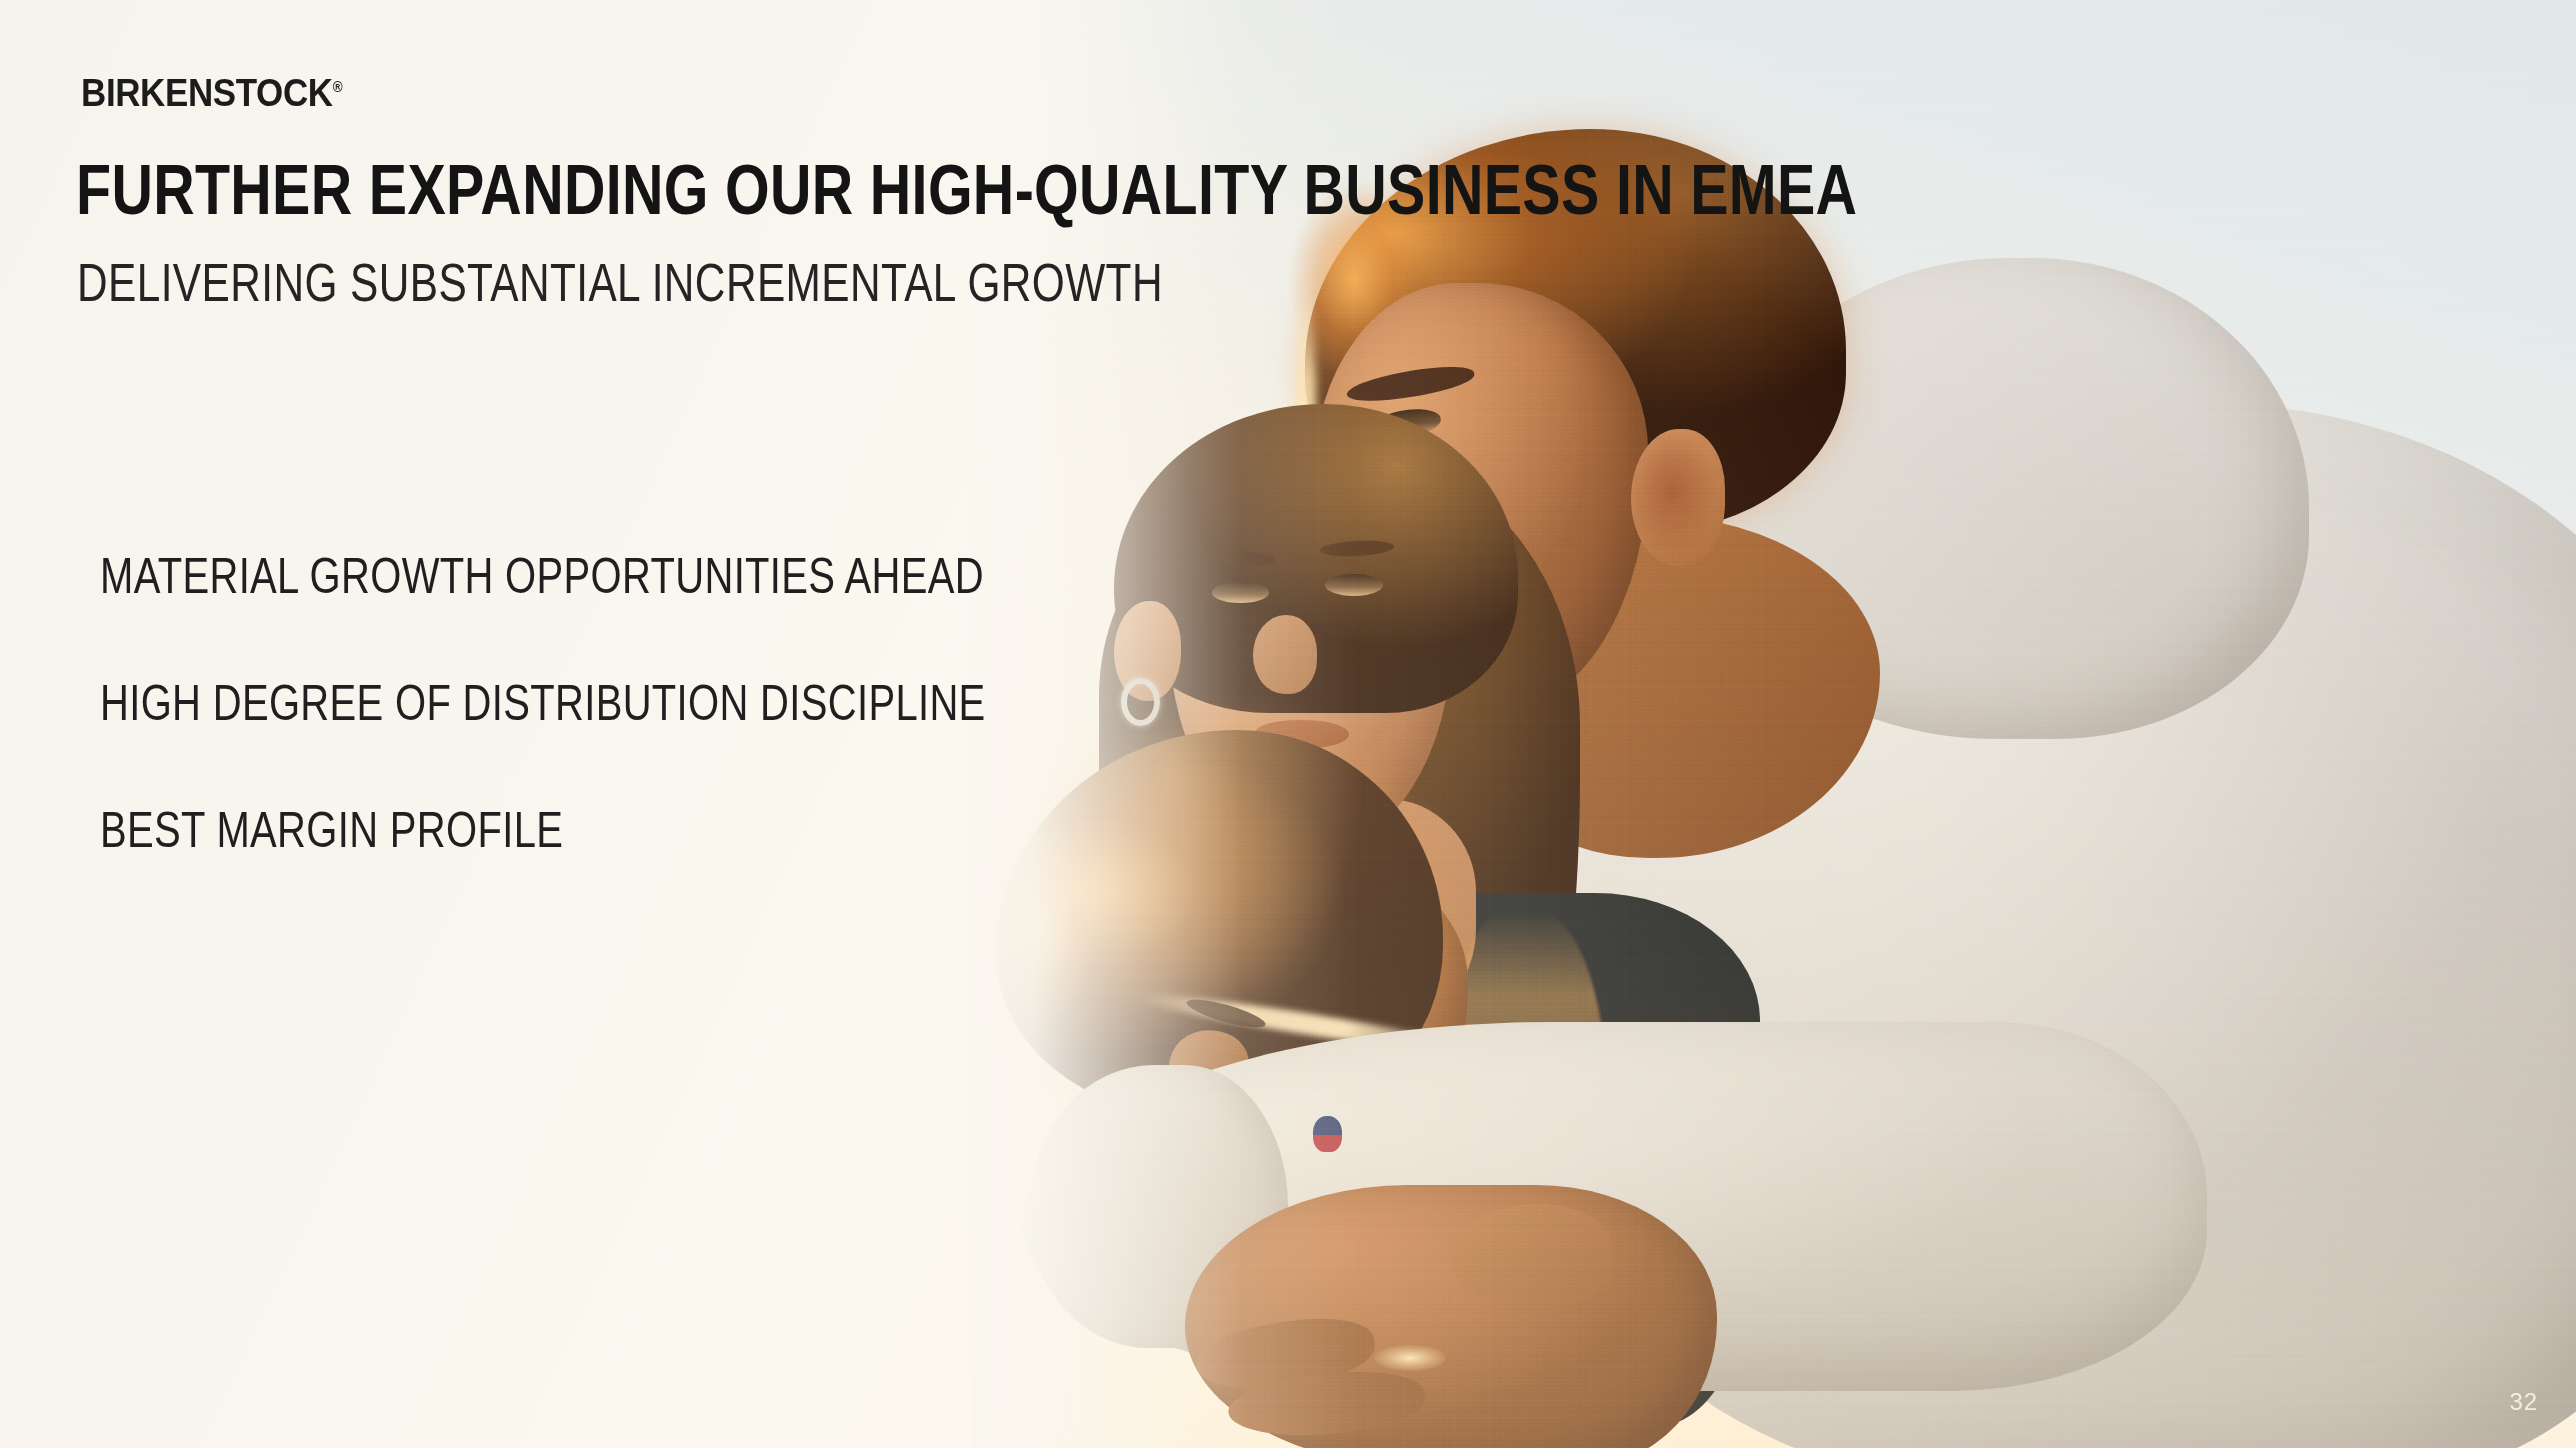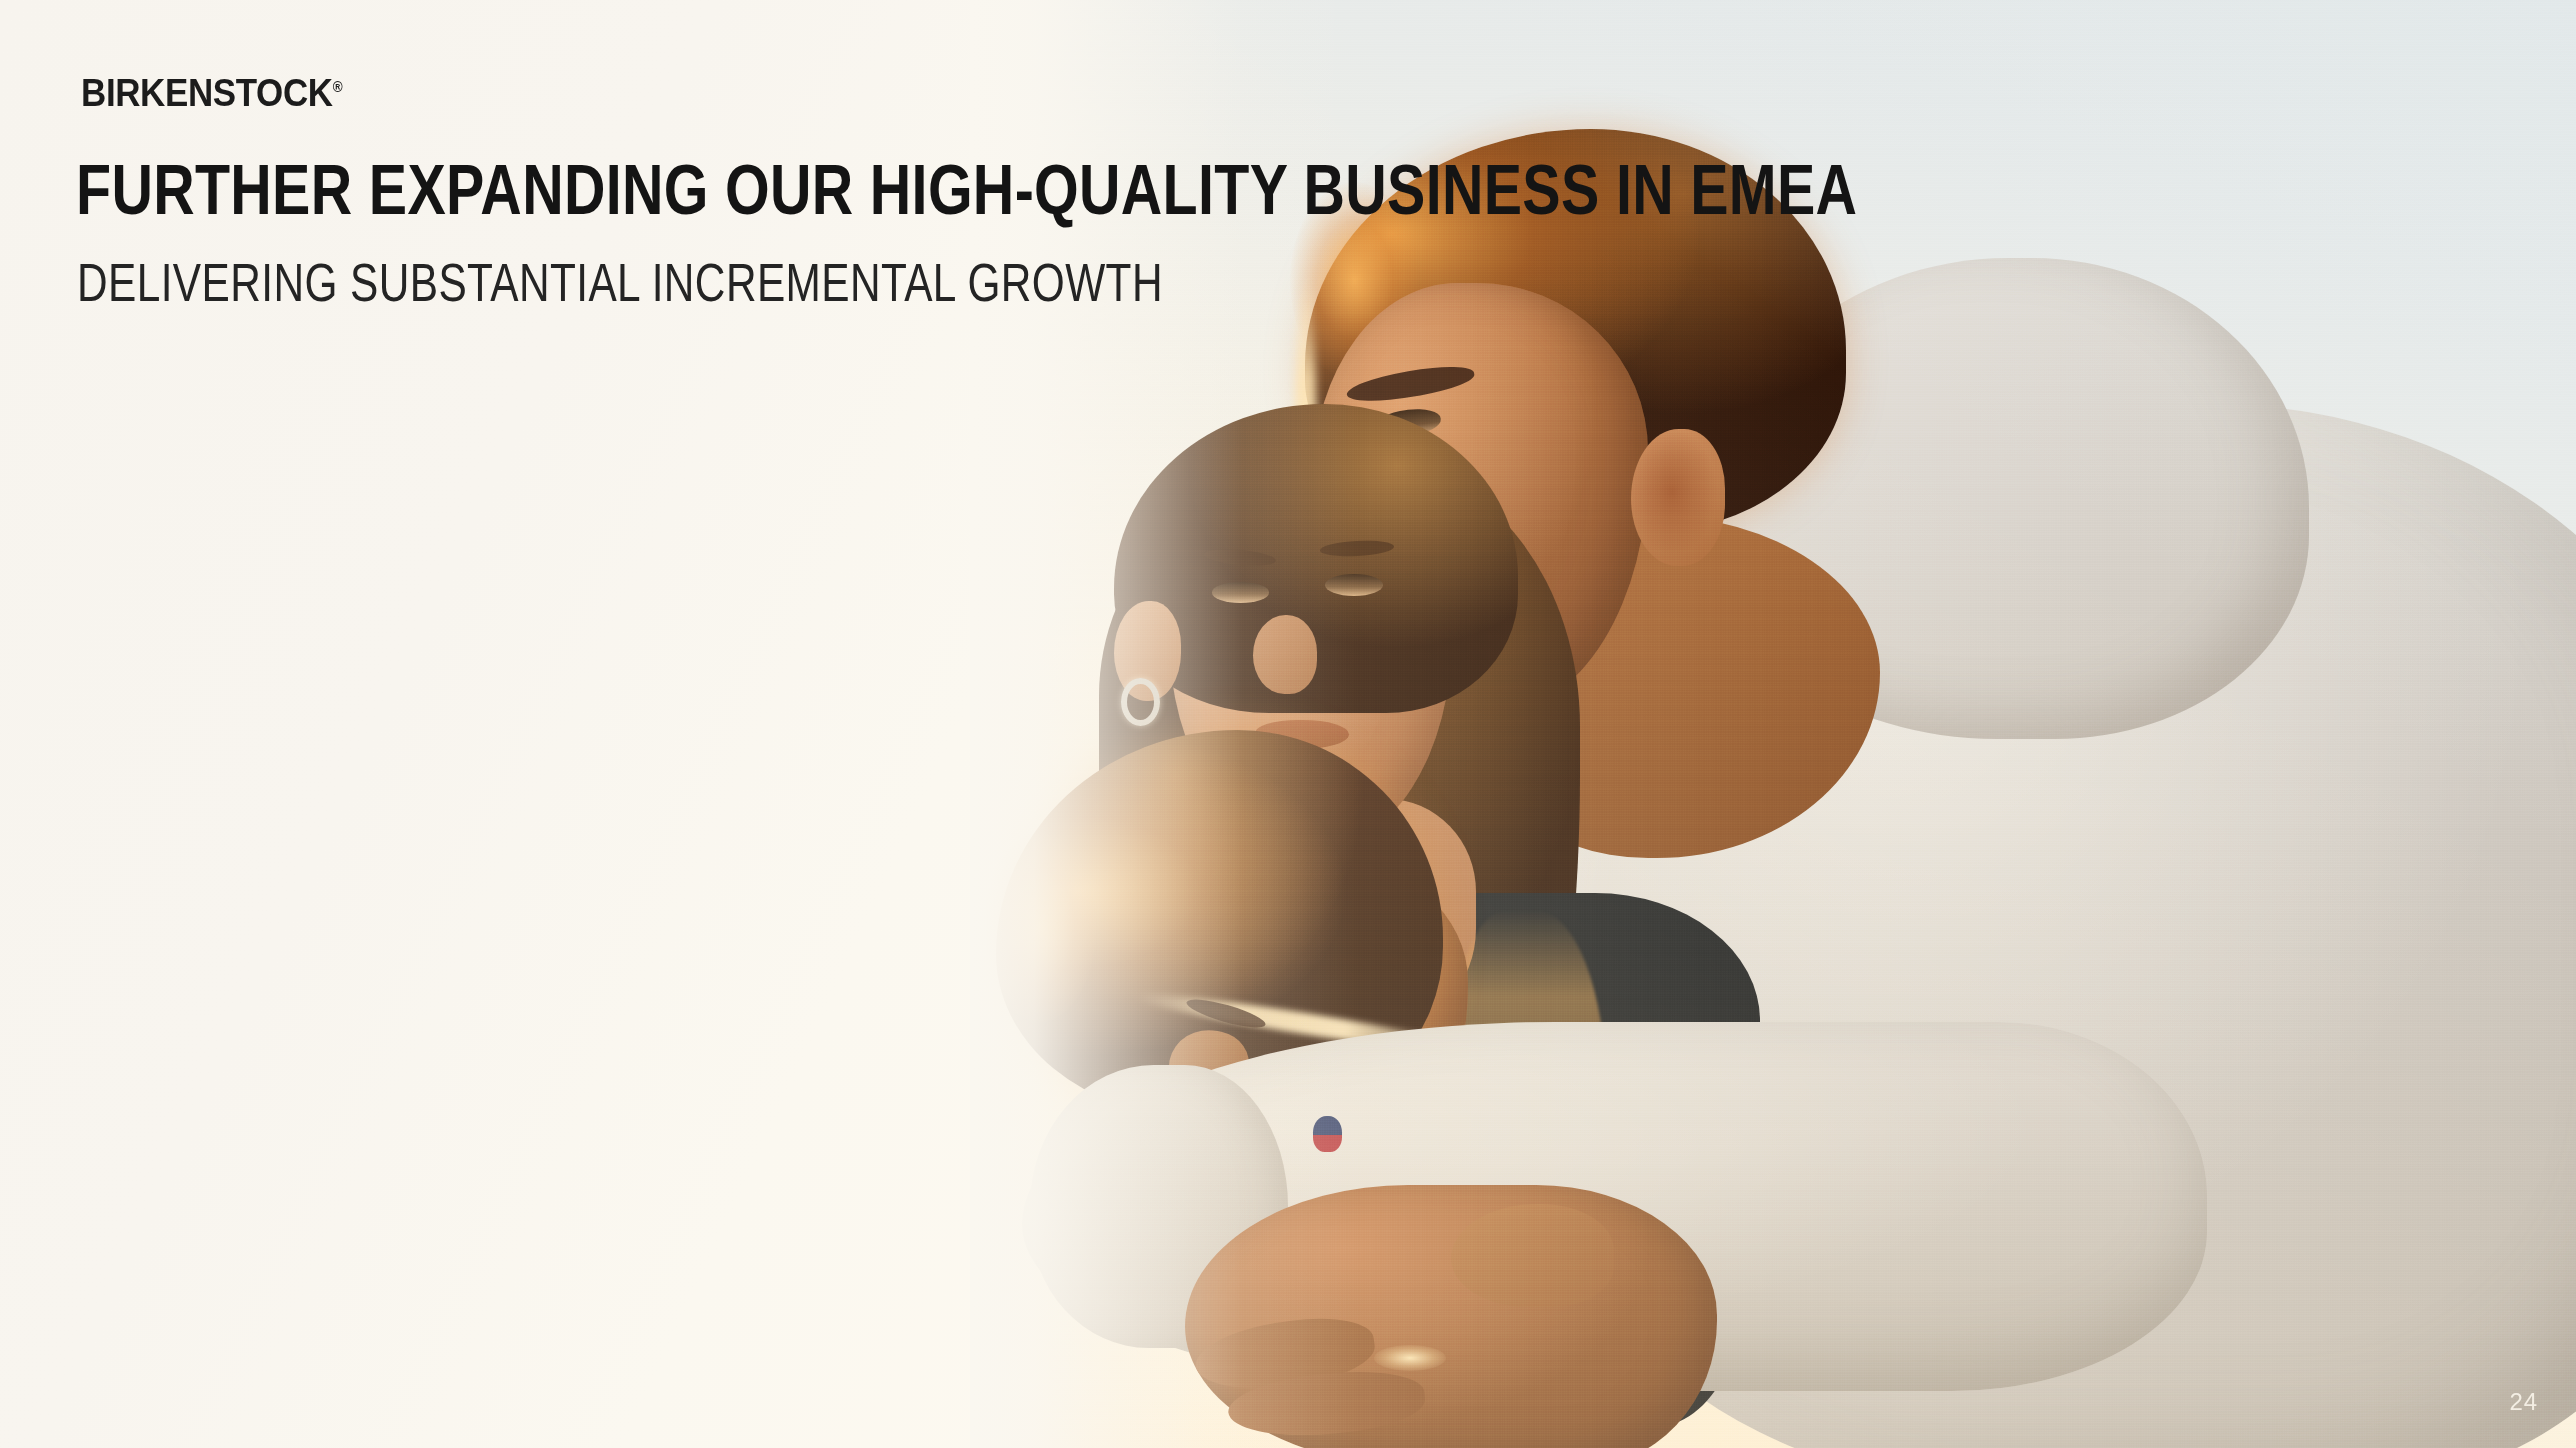--- a/index.html
+++ b/index.html
@@ -443,17 +443,22 @@
     <div id="photo-grain"></div>
     <div id="photo-fade"></div>
   </div>
 
   <div id="logo"><span>BIRKENSTOCK</span><span class="reg">®</span></div>
 
   <div id="headline">FURTHER EXPANDING OUR HIGH-QUALITY BUSINESS IN EMEA</div>
 
   <div id="subhead">DELIVERING SUBSTANTIAL INCREMENTAL GROWTH</div>
 
-
-  <div id="page-number">24</div>
+  <div id="bullets">
+    <div class="bullet">MATERIAL GROWTH OPPORTUNITIES AHEAD</div>
+    <div class="bullet">HIGH DEGREE OF DISTRIBUTION DISCIPLINE</div>
+    <div class="bullet">BEST MARGIN PROFILE</div>
+  </div>
+
+  <div id="page-number">32</div>
 
 </div>
 
 
 </body></html>

